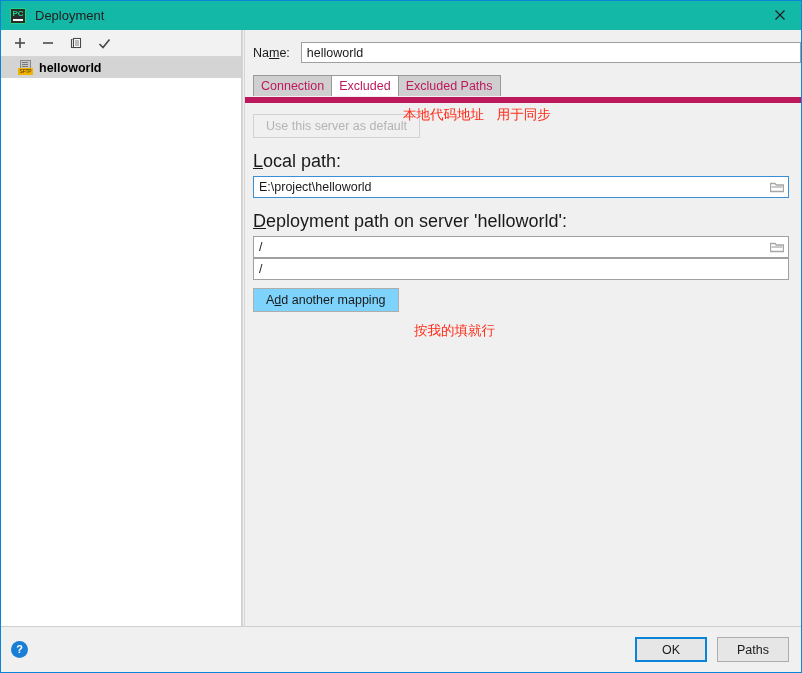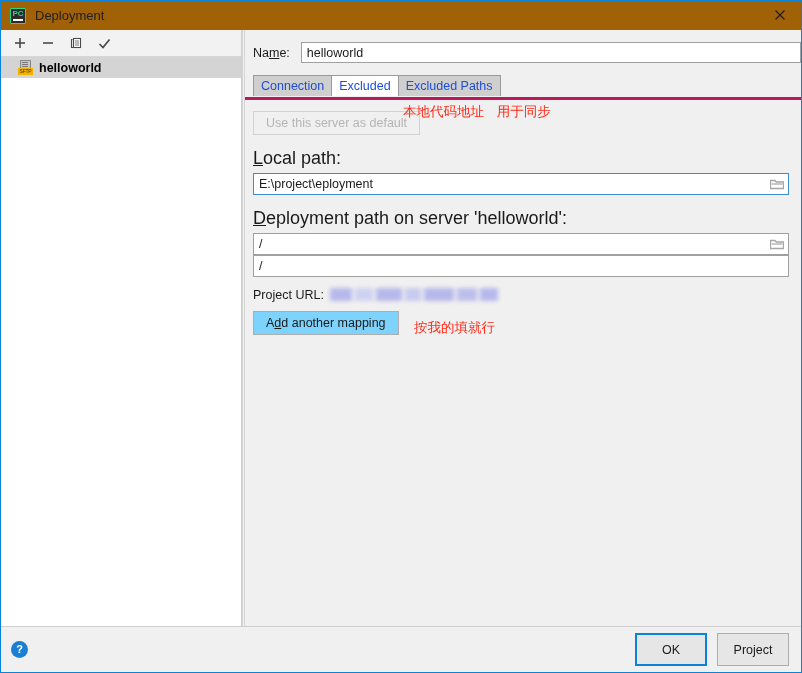--- a/index.html
+++ b/index.html
@@ -26,21 +26,21 @@
     border: 1px solid #0a84d8;
     box-sizing: border-box;
     display: flex;
     flex-direction: column;
   }
 
   
   .titlebar {
     height: 15px;
     min-height: 29px;
-    background: #a16207;
+    background: #14b8a6;
     display: flex;
     align-items: center;
     position: relative;
   }
   .app-icon {
     width: 16px; height: 16px;
     margin-left: 9px;
     background: #2b2b2b;
     border: 1.5px solid #21d789;
     box-sizing: border-box;
@@ -228,33 +228,33 @@
     padding: 0 7px;
     display: flex;
     align-items: center;
     font-size: 12.5px;
     background: #cfcfcf;
     border: 1px solid #9a9a9a;
     border-bottom: none;
     margin-right: -1px;
     box-sizing: border-box;
     cursor: default;
-    color: #1d4ed8;
+    color: #be185d;
   }
   .tab.active {
     background: #ffffff;
     border-color: #9a9a9a;
     position: relative;
     z-index: 3;
   }
 
   
   .tab-panel {
     flex: 1;
-    border-top: 3px solid #be185d;
+    border-top: 6px solid #be185d;
     margin-top: 1px;
     padding: 11px 12px 0 8px;
     position: relative;
     min-height: 0;
   }
 
   .btn {
     height: 24px;
     background: #7dd3fc;
     border: 1px solid #adadad;
@@ -364,21 +364,21 @@
     font-weight: bold;
     display: flex;
     align-items: center;
     justify-content: center;
     cursor: default;
     line-height: 1;
   }
   .footer-spacer { flex: 1; }
   .footer-btn {
     width: 72px;
-    height: 33px;
+    height: 25px;
     background: #e6e6e6;
     border: 1px solid #adadad;
     box-sizing: border-box;
     display: flex;
     align-items: center;
     justify-content: center;
     font-size: 12.5px;
     margin-left: 10px;
     cursor: default;
   }
@@ -467,21 +467,21 @@
       </div>
 
       <div class="tab-panel">
 
         <div class="btn disabled">Use this server as default</div>
 
         <span class="field-label"><span class="mn">L</span>ocal path:</span>
         <div class="annot" id="annot-local">本地代码地址   用于同步</div>
 
         <div class="path-field focused">
-          <span class="val">E:\project\eployment</span>
+          <span class="val">E:\project\helloworld</span>
           <span class="folder-icon">
             <svg width="14" height="12" viewBox="0 0 14 12">
               <path d="M0.5 2.5 L5 2.5 L6.2 4 L13.5 4 L13.5 10.5 L0.5 10.5 Z" fill="none" stroke="#a6a6a6" stroke-width="1.3"></path>
               <line x1="1.5" y1="6" x2="12.5" y2="6" stroke="#a6a6a6" stroke-width="1.2"></line>
             </svg>
           </span>
         </div>
 
         <span class="field-label"><span class="mn">D</span>eployment path on server 'helloworld':</span>
         <div class="path-field">
@@ -492,41 +492,29 @@
               <path d="M0.5 2.5 L5 2.5 L6.2 4 L13.5 4 L13.5 10.5 L0.5 10.5 Z" fill="none" stroke="#a6a6a6" stroke-width="1.3"></path>
               <line x1="1.5" y1="6" x2="12.5" y2="6" stroke="#a6a6a6" stroke-width="1.2"></line>
             </svg>
           </span>
         </div>
 
         <div class="path-field">
           <span class="val">/</span>
         </div>
 
-        <div class="project-url-row">
-          <span class="project-url-label">Project URL:</span>
-          <span class="blur-blocks">
-            <i style="width:22px"></i>
-              <i style="width:18px;background:#cdd0f2"></i>
-              <i style="width:26px"></i>
-              <i style="width:16px;background:#c6c9ef"></i>
-              <i style="width:30px"></i>
-              <i style="width:20px;background:#b9bcea"></i>
-              <i style="width:18px"></i>
-          </span>
-        </div>
 
         <div class="add-mapping-wrap">
           <div class="btn">A<span class="mn">d</span>d another mapping</div>
         </div>
 
       </div>
     </div>
   </div>
 
   <div class="footer">
     <div class="help-icon">?</div>
     <div class="footer-spacer"></div>
     <div class="footer-btn default">OK</div>
-    <div class="footer-btn">Project</div>
+    <div class="footer-btn">Paths</div>
   </div>
 
 </div>
 
 </body></html>

